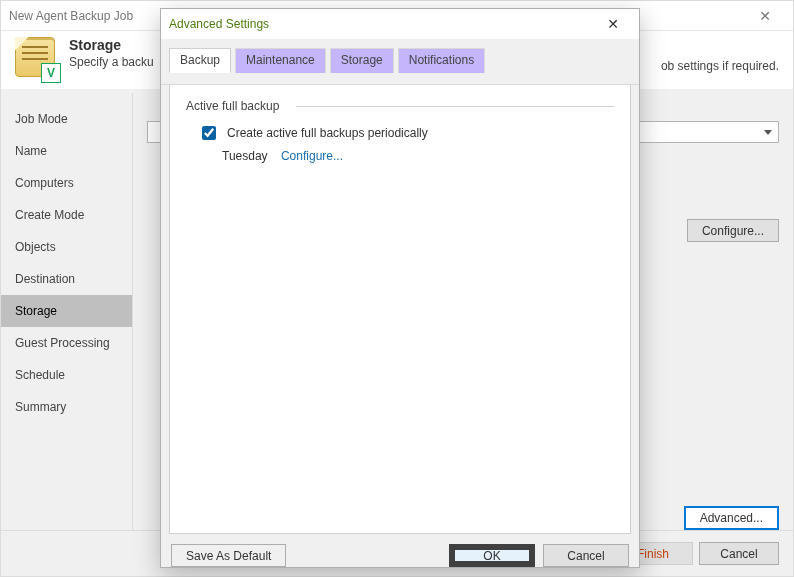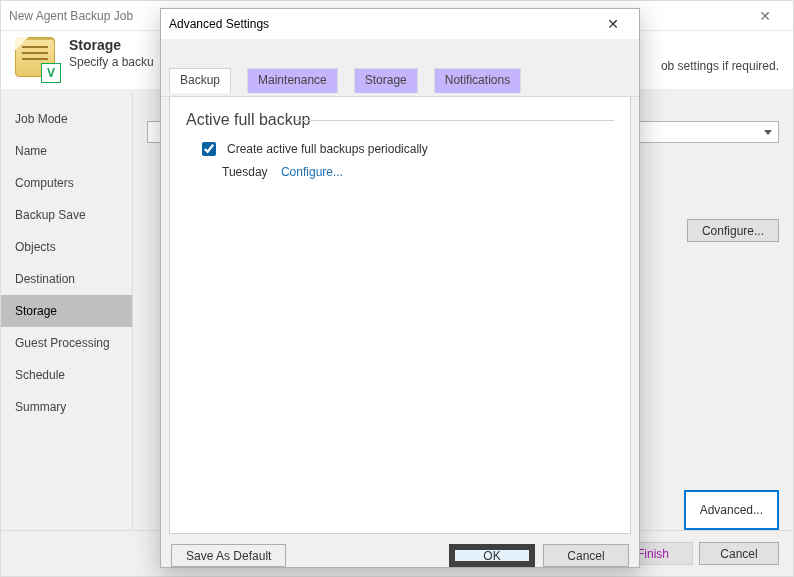--- a/index.html
+++ b/index.html
@@ -25,38 +25,38 @@
   .wizard-nav .item.selected { background:#bfbfbf; color:#000; }
 
   .wizard-content { flex:1; position:relative; padding: 10px 14px; }
   .repo-row { position:absolute; top:28px; left:14px; right:14px; display:flex; gap:6px; }
   .repo-select { flex:1; height:22px; border:1px solid #b5b5b5; background:#fff; display:flex; align-items:center; justify-content:flex-end; padding-right:6px; }
   .repo-select::after { content:""; width:0; height:0; border-left:4px solid transparent; border-right:4px solid transparent; border-top:5px solid #555; }
 
   .btn { display:inline-flex; align-items:center; justify-content:center; height:23px; padding:0 14px; background:#e1e1e1; border:1px solid #adadad; color:#333; cursor:default; min-width:80px;}
   .btn.primary { border:6px solid #404040; background:#e5f1fb; }
   .btn.flat { background:#f0f0f0; }
-  .btn.disabled { color:#a21caf; border-color:#cfcfcf; }
+  .btn.disabled { color:#c2410c; border-color:#cfcfcf; }
 
   .btn-configure { position:absolute; top:126px; right:14px; }
-  .btn-advanced  { position:absolute; bottom:0px; right:14px; border:2px solid #0078d7; background:#fff; height:40px; }
+  .btn-advanced  { position:absolute; bottom:0px; right:14px; border:2px solid #0078d7; background:#fff; height:24px; }
 
   .wizard-footer { position:absolute; left:0; right:0; bottom:0; height:46px; display:flex; align-items:center; justify-content:flex-end; padding:0 14px; gap:6px; border-top:1px solid #dcdcdc; }
   .wizard-footer .btn { min-width:80px; }
 
   
   .dialog { position:absolute; left:160px; top:8px; width:480px; height:560px; background:#f0f0f0; border:1px solid #b0b0b0; box-shadow:0 8px 24px rgba(0,0,0,.25); display:flex; flex-direction:column; }
   .dialog-titlebar { height:30px; display:flex; align-items:center; background:#fff; padding:0 8px; }
-  .dialog-titlebar .title { flex:1; color:#000000; }
+  .dialog-titlebar .title { flex:1; color:#4d7c0f; }
   .dlg-close { width:36px; text-align:center; font-size:14px; color:#333; }
-  .tabs { display:flex; border-bottom:1px solid #d9d9d9; padding:8px 8px 4px 8px; gap:16px; background:#f0f0f0;margin-top:20px; }
+  .tabs { display:flex; border-bottom:1px solid #d9d9d9; padding:8px 8px 12px 8px; gap:4px; background:#f0f0f0; }
   .tab { padding:4px 10px 5px 10px; border:1px solid #d9d9d9; border-bottom:none; background:#c4b5fd; color:#444; position:relative; top:1px; cursor:default;}
   .tab.active { background:#fff; border-color:#d0d0d0; border-bottom:1px solid #fff; }
   .dialog-body { flex:1; background:#fff; margin:0 8px 0 8px; border:1px solid #d0d0d0; border-top:none; padding:14px 16px; }
-  .group legend, .group-title { color:#444; font-size:16px; }
+  .group legend, .group-title { color:#444; font-size:12px; }
   .group { margin-bottom:14px; }
   .group-title { position:relative; margin-bottom:10px; }
   .group-title::after { content:""; position:absolute; left:110px; right:0; top:50%; height:1px; background:#d0d0d0; }
   .check-row { display:flex; align-items:center; gap:8px; margin:4px 0 6px 12px; color:#333; }
   .check-row input[type=checkbox] { accent-color:#0a64a4; width:14px; height:14px; }
   .sched-row { margin-left:36px; color:#333; }
   .sched-row a { color:#1a6fb3; text-decoration:none; margin-left:10px; }
 
   .dialog-footer { display:flex; align-items:center; padding:10px 10px 0 10px; gap:8px; }
   .dialog-footer .spacer { flex:1; }
@@ -85,21 +85,21 @@
     </div>
 
     <div style="position:absolute; right:14px; top:58px; color:#444;">ob settings if required.</div>
   </div>
 
   <div class="wizard-body">
     <div class="wizard-nav">
       <div class="item">Job Mode</div>
       <div class="item">Name</div>
       <div class="item">Computers</div>
-      <div class="item">Backup Save</div>
+      <div class="item">Create Mode</div>
       <div class="item">Objects</div>
       <div class="item">Destination</div>
       <div class="item selected">Storage</div>
       <div class="item">Guest Processing</div>
       <div class="item">Schedule</div>
       <div class="item">Summary</div>
     </div>
 
     <div class="wizard-content">
       <div class="repo-row">

